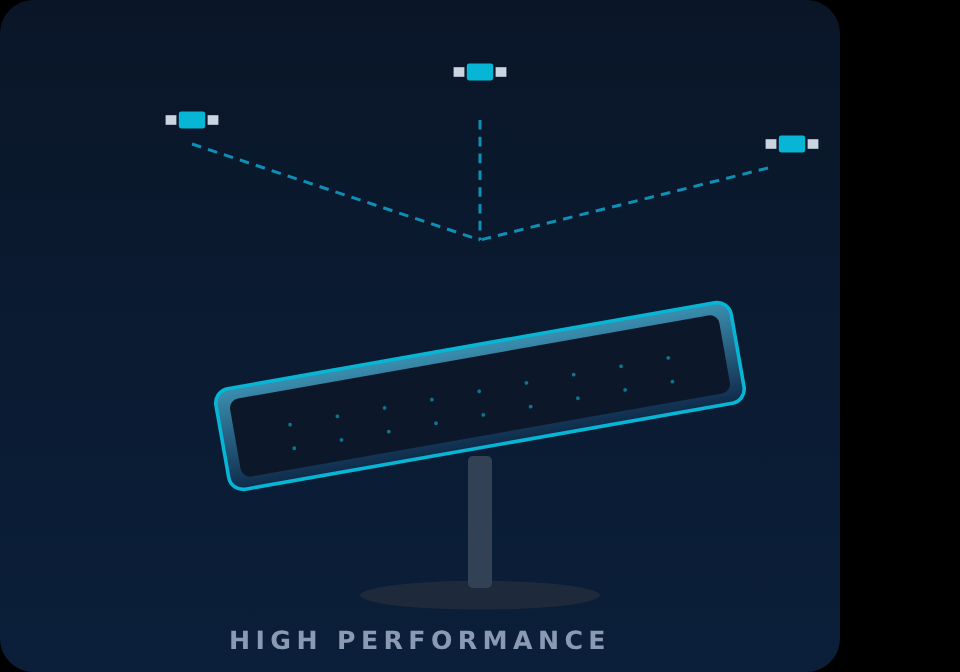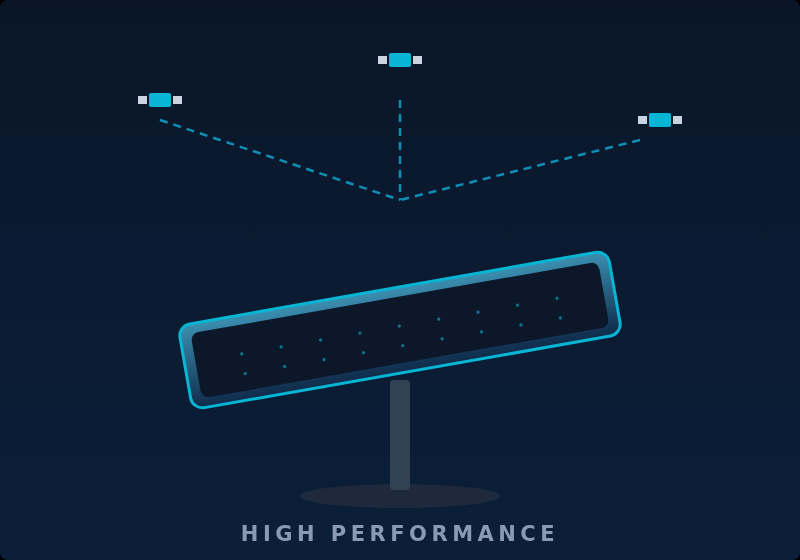--- a/index.html
+++ b/index.html
@@ -1,20 +1,20 @@
 <!DOCTYPE html>
 <html><head>
   <meta charset="utf-8">
   <style>
     html, body { margin: 0; padding: 0; background: #000; }
     body { width: 800px; height: 560px; overflow: hidden; }
     .canvas {
       position: relative;
-      width: 800px; height: 560px;
-      border-radius: 8px;
+      width: 700px; height: 560px;
+      border-radius: 28px;
       overflow: hidden;
       background: linear-gradient(180deg, #0a1628 0%, #0b1f3a 100%);
     }
     svg.scene { position: absolute; left: 0; top: 0; }
     .caption {
       position: absolute;
       left: 0; right: 0; top: 522px;
       text-align: center;
       font-family: "DejaVu Sans", sans-serif;
       font-weight: bold;

